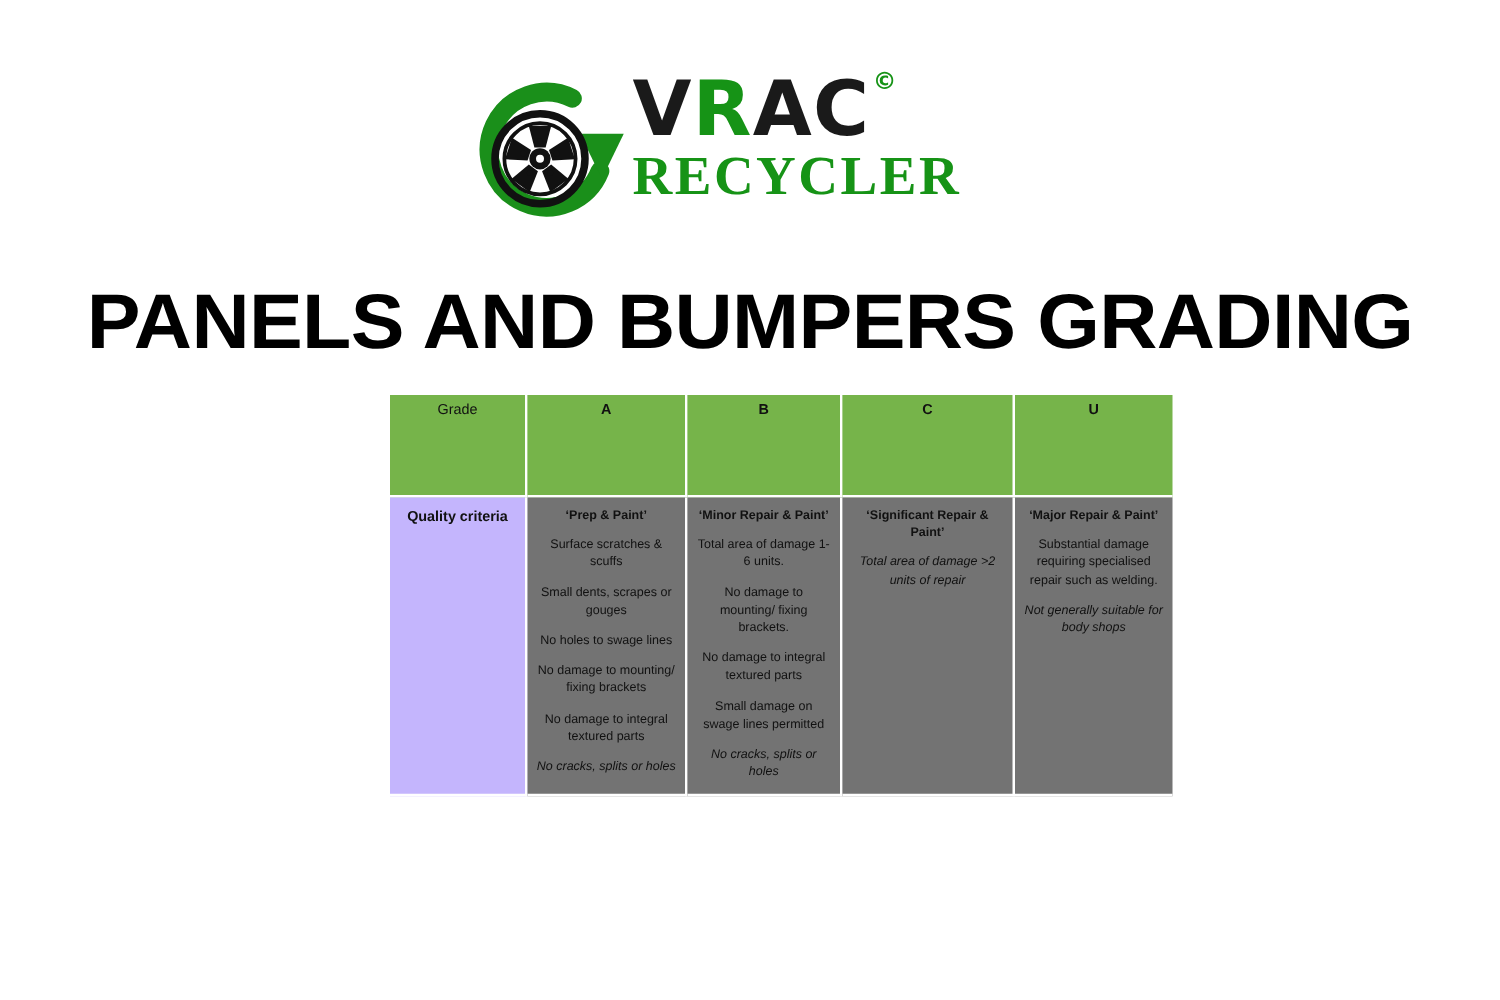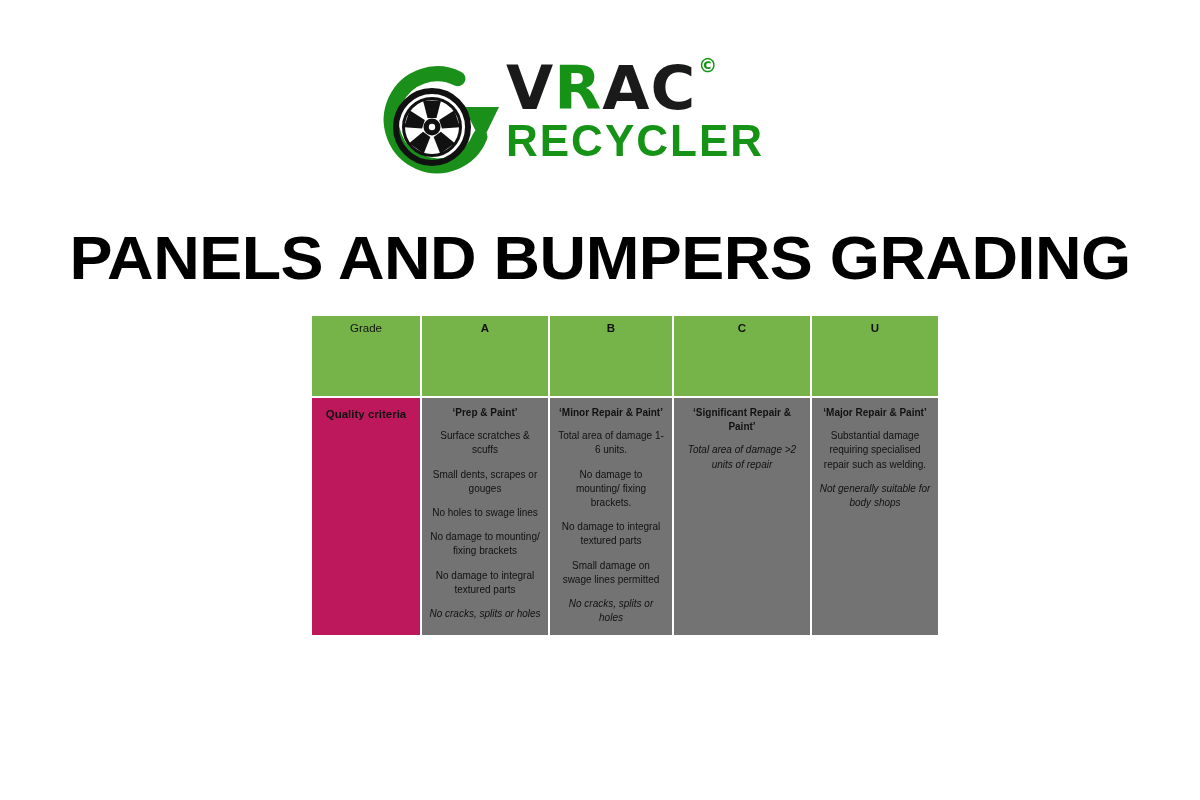--- a/index.html
+++ b/index.html
@@ -68,21 +68,21 @@
     font-family: "Liberation Sans", sans-serif;
     font-weight: bold;
     font-size: 26.5px;
     letter-spacing: 2.0px;
     color: #1a1a1a;
     line-height: 1.12;
     margin-top: 2px;
     white-space: nowrap;
   }
   .logo-recycler {
-    font-family: Liberation Sans, sans-serif;
+    font-family: Liberation Serif, serif;
     font-weight: bold;
     font-size: 44px;
     letter-spacing: 2px;
     color: #169316;
     line-height: 1.02;
     margin-top: 1px;
     white-space: nowrap;
   }
 
   
@@ -136,21 +136,21 @@
     background: #76b44a;
     text-align: center;
     font-weight: normal;
     font-size: 11.5px;
     color: #111111;
     padding-top: 6px !important;
   }
 
   
   .rowlabel {
-    background: #be185d;
+    background: #c4b5fd;
     text-align: center;
     font-weight: bold;
     font-size: 11.5px;
     color: #111111;
     vertical-align: middle !important;
     line-height: 1.45;
     padding: 4px 6px !important;
   }
   .rowlabel-criteria {
     vertical-align: top !important;

